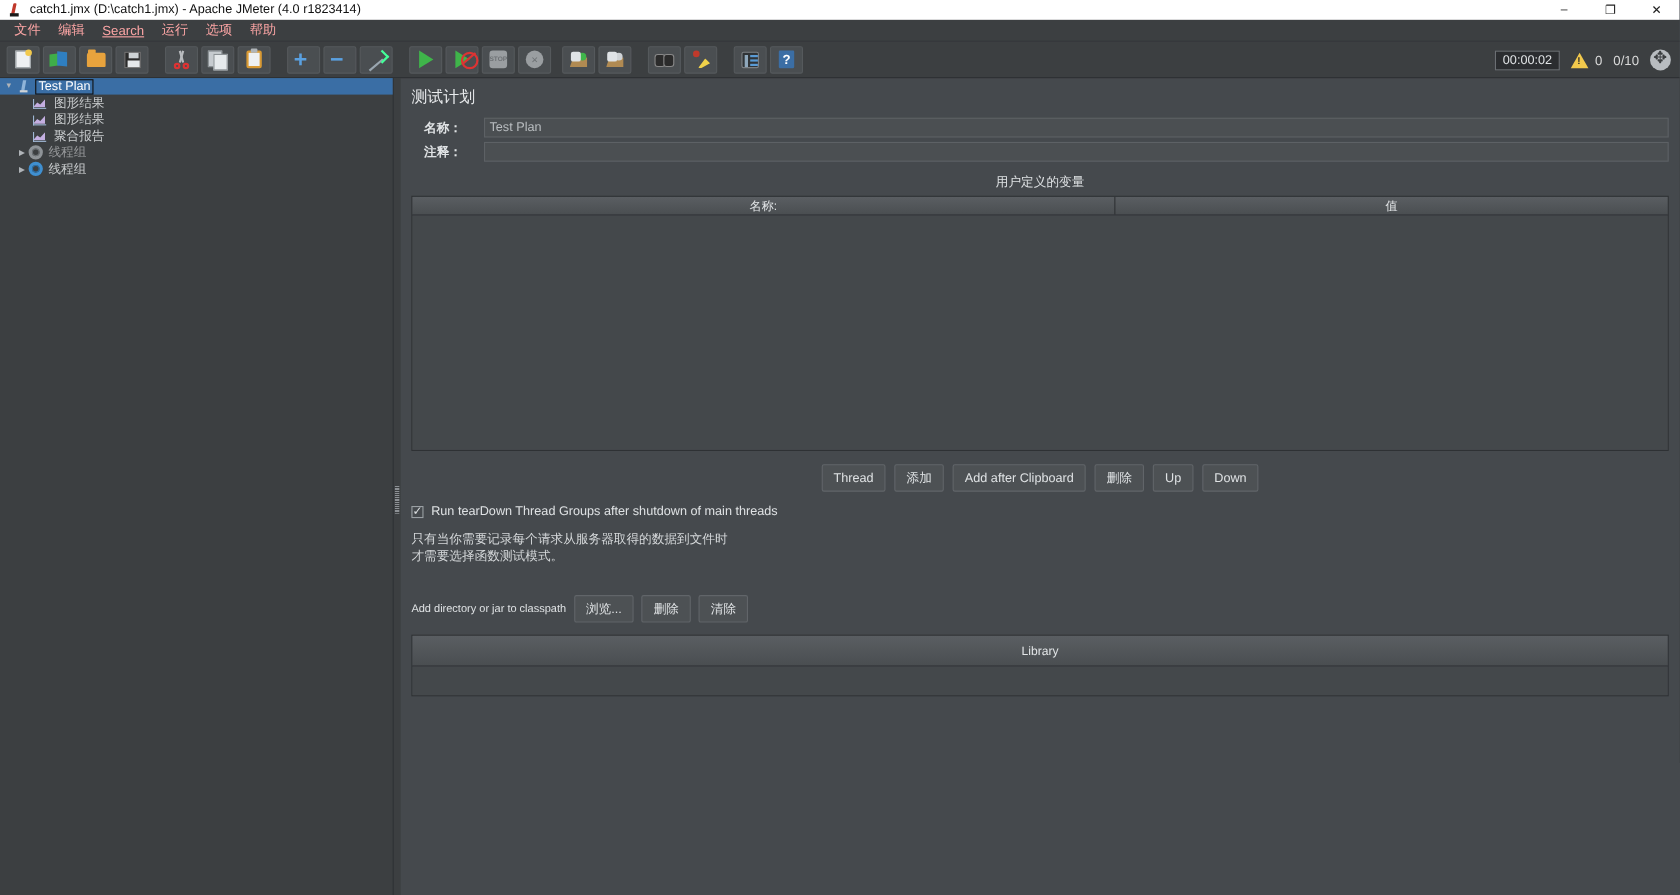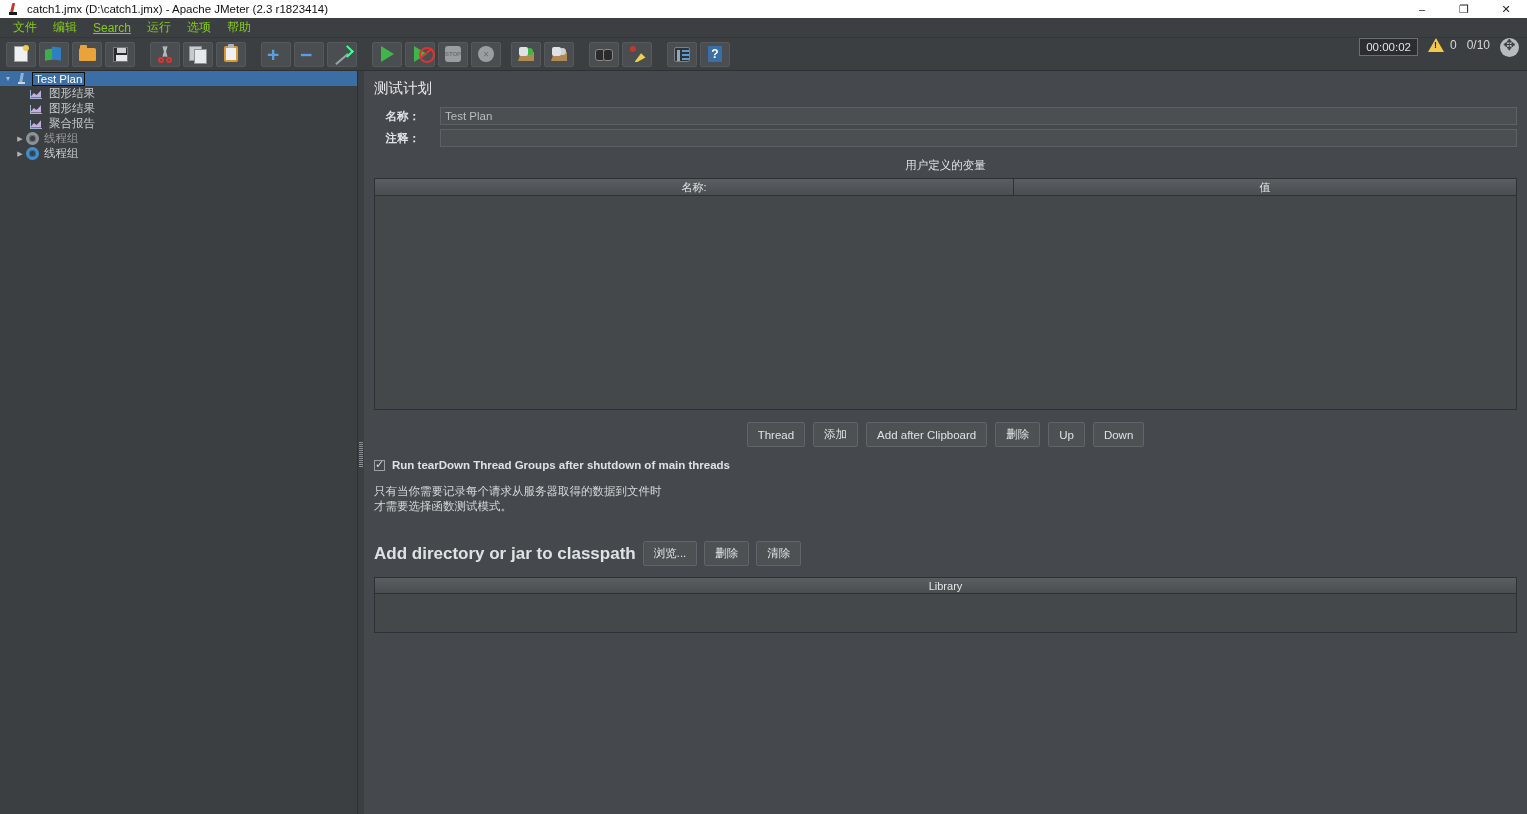--- a/index.html
+++ b/index.html
@@ -42,21 +42,21 @@
   }
 
   
   .menubar {
     height: 20px; background: #3c3f41;
     display: flex; align-items: center;
     padding-left: 5px; font-size: 12px;
     border-bottom: 1px solid #33363a;
   }
   .menu-item {
-    padding: 2px 8px; color: #84cc16; white-space: nowrap;
+    padding: 2px 8px; color: #fca5a5; white-space: nowrap;
   }
   .menu-item u { text-decoration: underline; }
 
   
   .toolbar {
     height: 33px; background: #3c3f41;
     display: flex; align-items: center;
     padding: 0 6px; position: relative;
     border-bottom: 1px solid #2e3134;
   }
@@ -131,21 +131,21 @@
   .ic-searchclr::after { content:""; position:absolute; left:1px; top:0; width:6px; height:6px; background:#c0392b; border-radius:50%; }
 
   .ic-log { width:16px; height:15px; background:#2f3336; border:1px solid #7c8084; border-radius:2px; }
   .ic-log::before { content:""; position:absolute; left:2px; top:2px; width:3px; height:11px; background:#8fa8bc; }
   .ic-log::after { content:""; position:absolute; left:7px; top:2px; width:7px; height:2px; background:#5a9bd5; box-shadow: 0 4px 0 #5a9bd5, 0 8px 0 #5a9bd5; }
 
   .ic-help { width:14px; height:16px; background:#3b6ea5; border-radius:1px; display:flex; align-items:center; justify-content:center; color:#fff; font-size:12px; font-weight:bold; }
 
   .toolbar-right {
     position: absolute; right: 8px; top: 0; height: 33px;
-    display: flex; align-items: flex-start; gap: 10px;
+    display: flex; align-items: center; gap: 10px;
   }
   .timer-box {
     background: #2b2d30; border: 1px solid #6b6f73;
     padding: 2px 6px; font-size: 11.5px;
     font-family: "Liberation Sans", sans-serif; color: #e0e3e5;
   }
   .warn-group { display: flex; align-items: center; gap: 6px; font-size: 12px; }
   .warn-tri {
     width: 0; height: 0; border-left: 8px solid transparent;
     border-right: 8px solid transparent; border-bottom: 14px solid #f2c94c;
@@ -279,52 +279,52 @@
   .cbox {
     width: 11px; height: 11px; background: #6e7276;
     border: 1px solid #808488; margin-right: 7px;
     flex: none; position: relative;
   }
   .cbox.checked { background: #45494d; border-color: #9aa0a4; }
   .cbox.checked::after {
     content: "✓"; position: absolute; left: 0px; top: -3px;
     font-size: 11px; color: #dcdfe1;
   }
-  .check-label.bold { font-weight: bold; }
+  .check-label.bold { font-weight: normal; }
 
   .note {
     font-size: 11.5px; color: #d5d8da;
     margin-top: 13px; line-height: 15px;
   }
   .note.second { margin-top: 22px; }
 
   .classpath-row {
     display: flex; align-items: center; gap: 7px; margin-top: 27px;
   }
-  .cp-label { font-size: 17px; color: #dfe2e4; font-weight: bold; }
+  .cp-label { font-size: 10px; color: #dfe2e4; font-weight: normal; }
 
   .lib-wrap {
     border: 1px solid #2e3134; margin-top: 11px; height: 56px;
     display: flex; flex-direction: column;
   }
   .lib-head {
-    height: 16px; background: linear-gradient(#5a5e62, #4a4e51);
+    height: 28px; background: linear-gradient(#5a5e62, #4a4e51);
     display: flex; align-items: center; justify-content: center;
     font-size: 11px; color: #e2e5e7;
     border-bottom: 1px solid #2e3134;
     text-align: right;
   }
   .lib-body { flex: 1; background: #44484b; }
 </style>
 </head>
 <body>
 
 <div class="titlebar">
   <span class="titlebar-icon"></span>
-  <span class="titlebar-text">catch1.jmx (D:\catch1.jmx) - Apache JMeter (2.3 r1823414)</span>
+  <span class="titlebar-text">catch1.jmx (D:\catch1.jmx) - Apache JMeter (4.0 r1823414)</span>
   <div class="win-controls">
     <div class="win-btn">–</div>
     <div class="win-btn">❐</div>
     <div class="win-btn">✕</div>
   </div>
 </div>
 
 <div class="menubar">
   <div class="menu-item">文件</div>
   <div class="menu-item">编辑</div>

